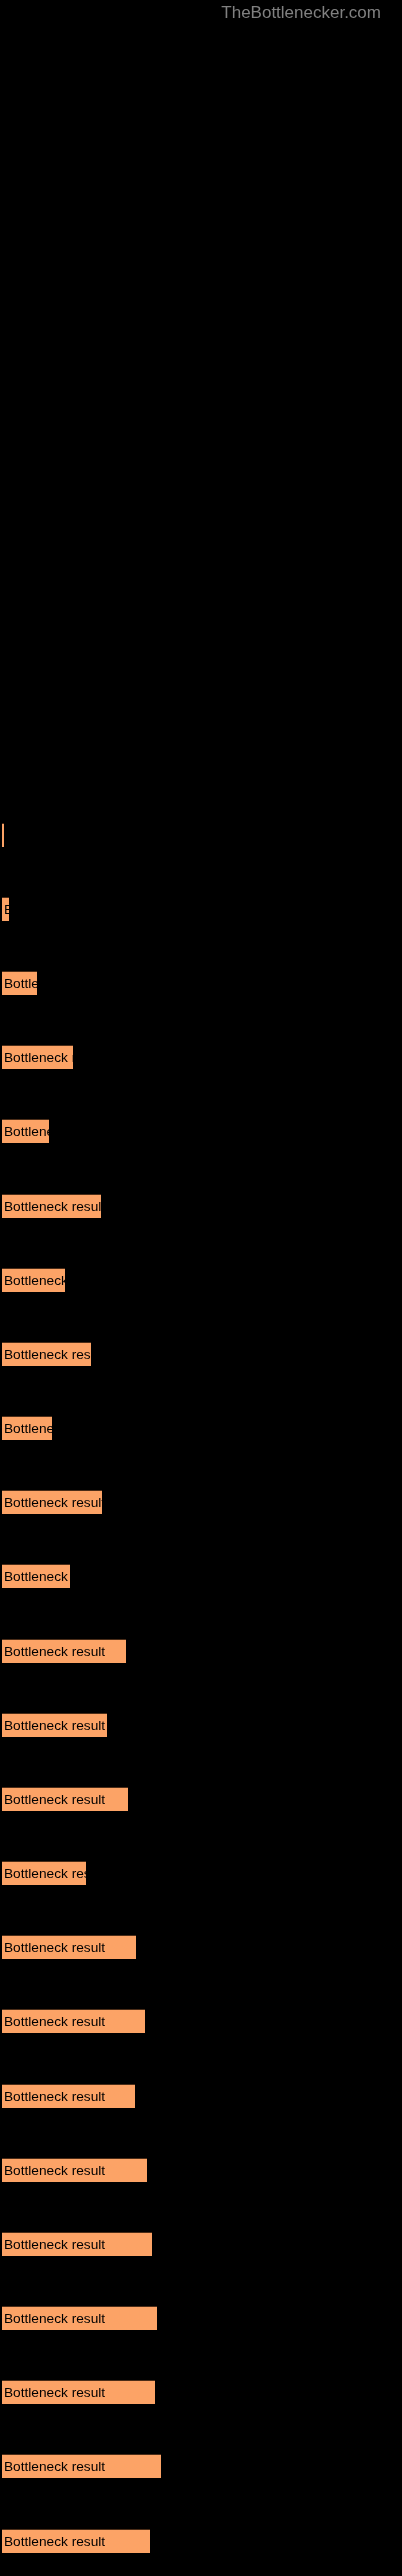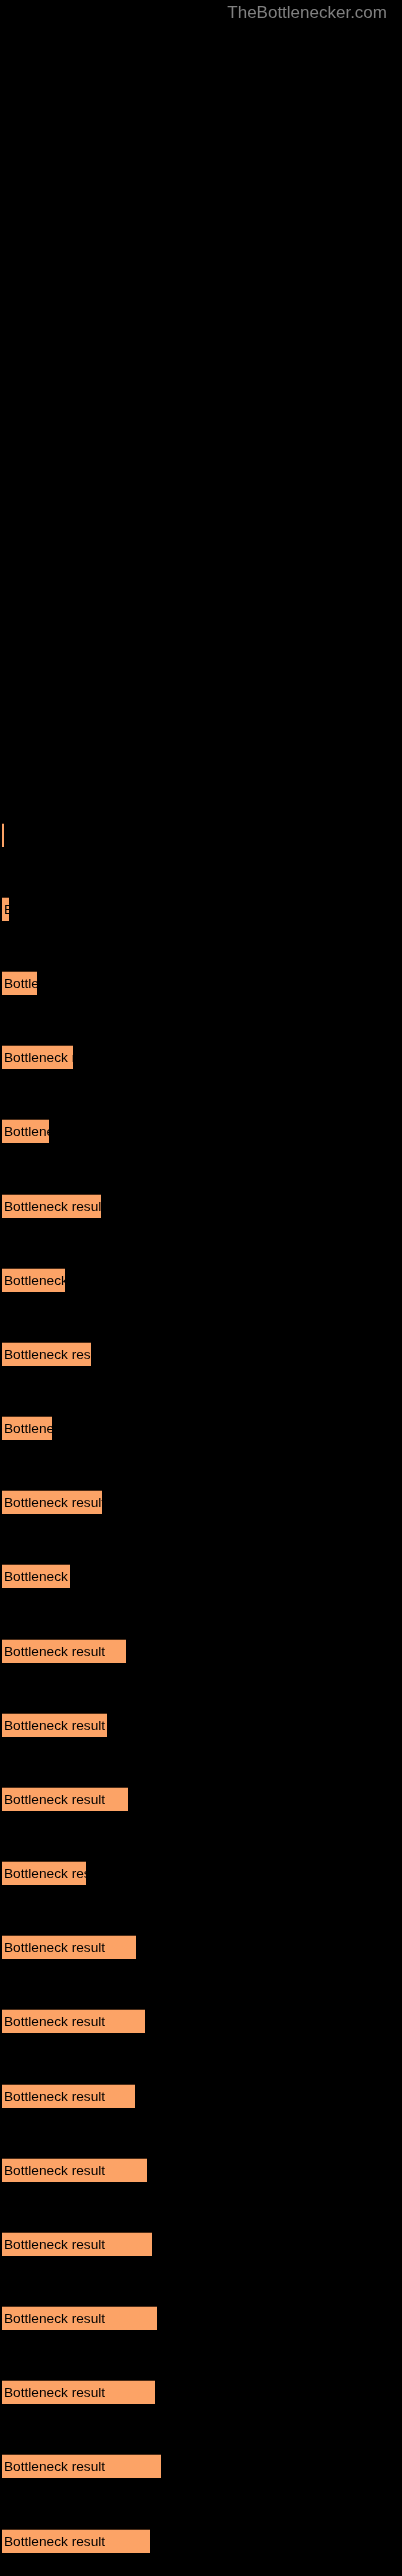--- a/index.html
+++ b/index.html
@@ -13,21 +13,21 @@
     height: 2576px;
     position: relative;
     overflow: hidden;
     font-family: "Liberation Sans", sans-serif;
     -webkit-font-smoothing: antialiased;
   }
 
   #site-title {
     position: absolute;
     top: 2.4px;
-    right: 16px;
+    right: 22px;
     color: #808080;
     font-family: "Liberation Sans", sans-serif;
     font-size: 17px;
     line-height: 21px;
     letter-spacing: 0px;
     white-space: nowrap;
     text-align: right;
   }
 
   #chart-area {

